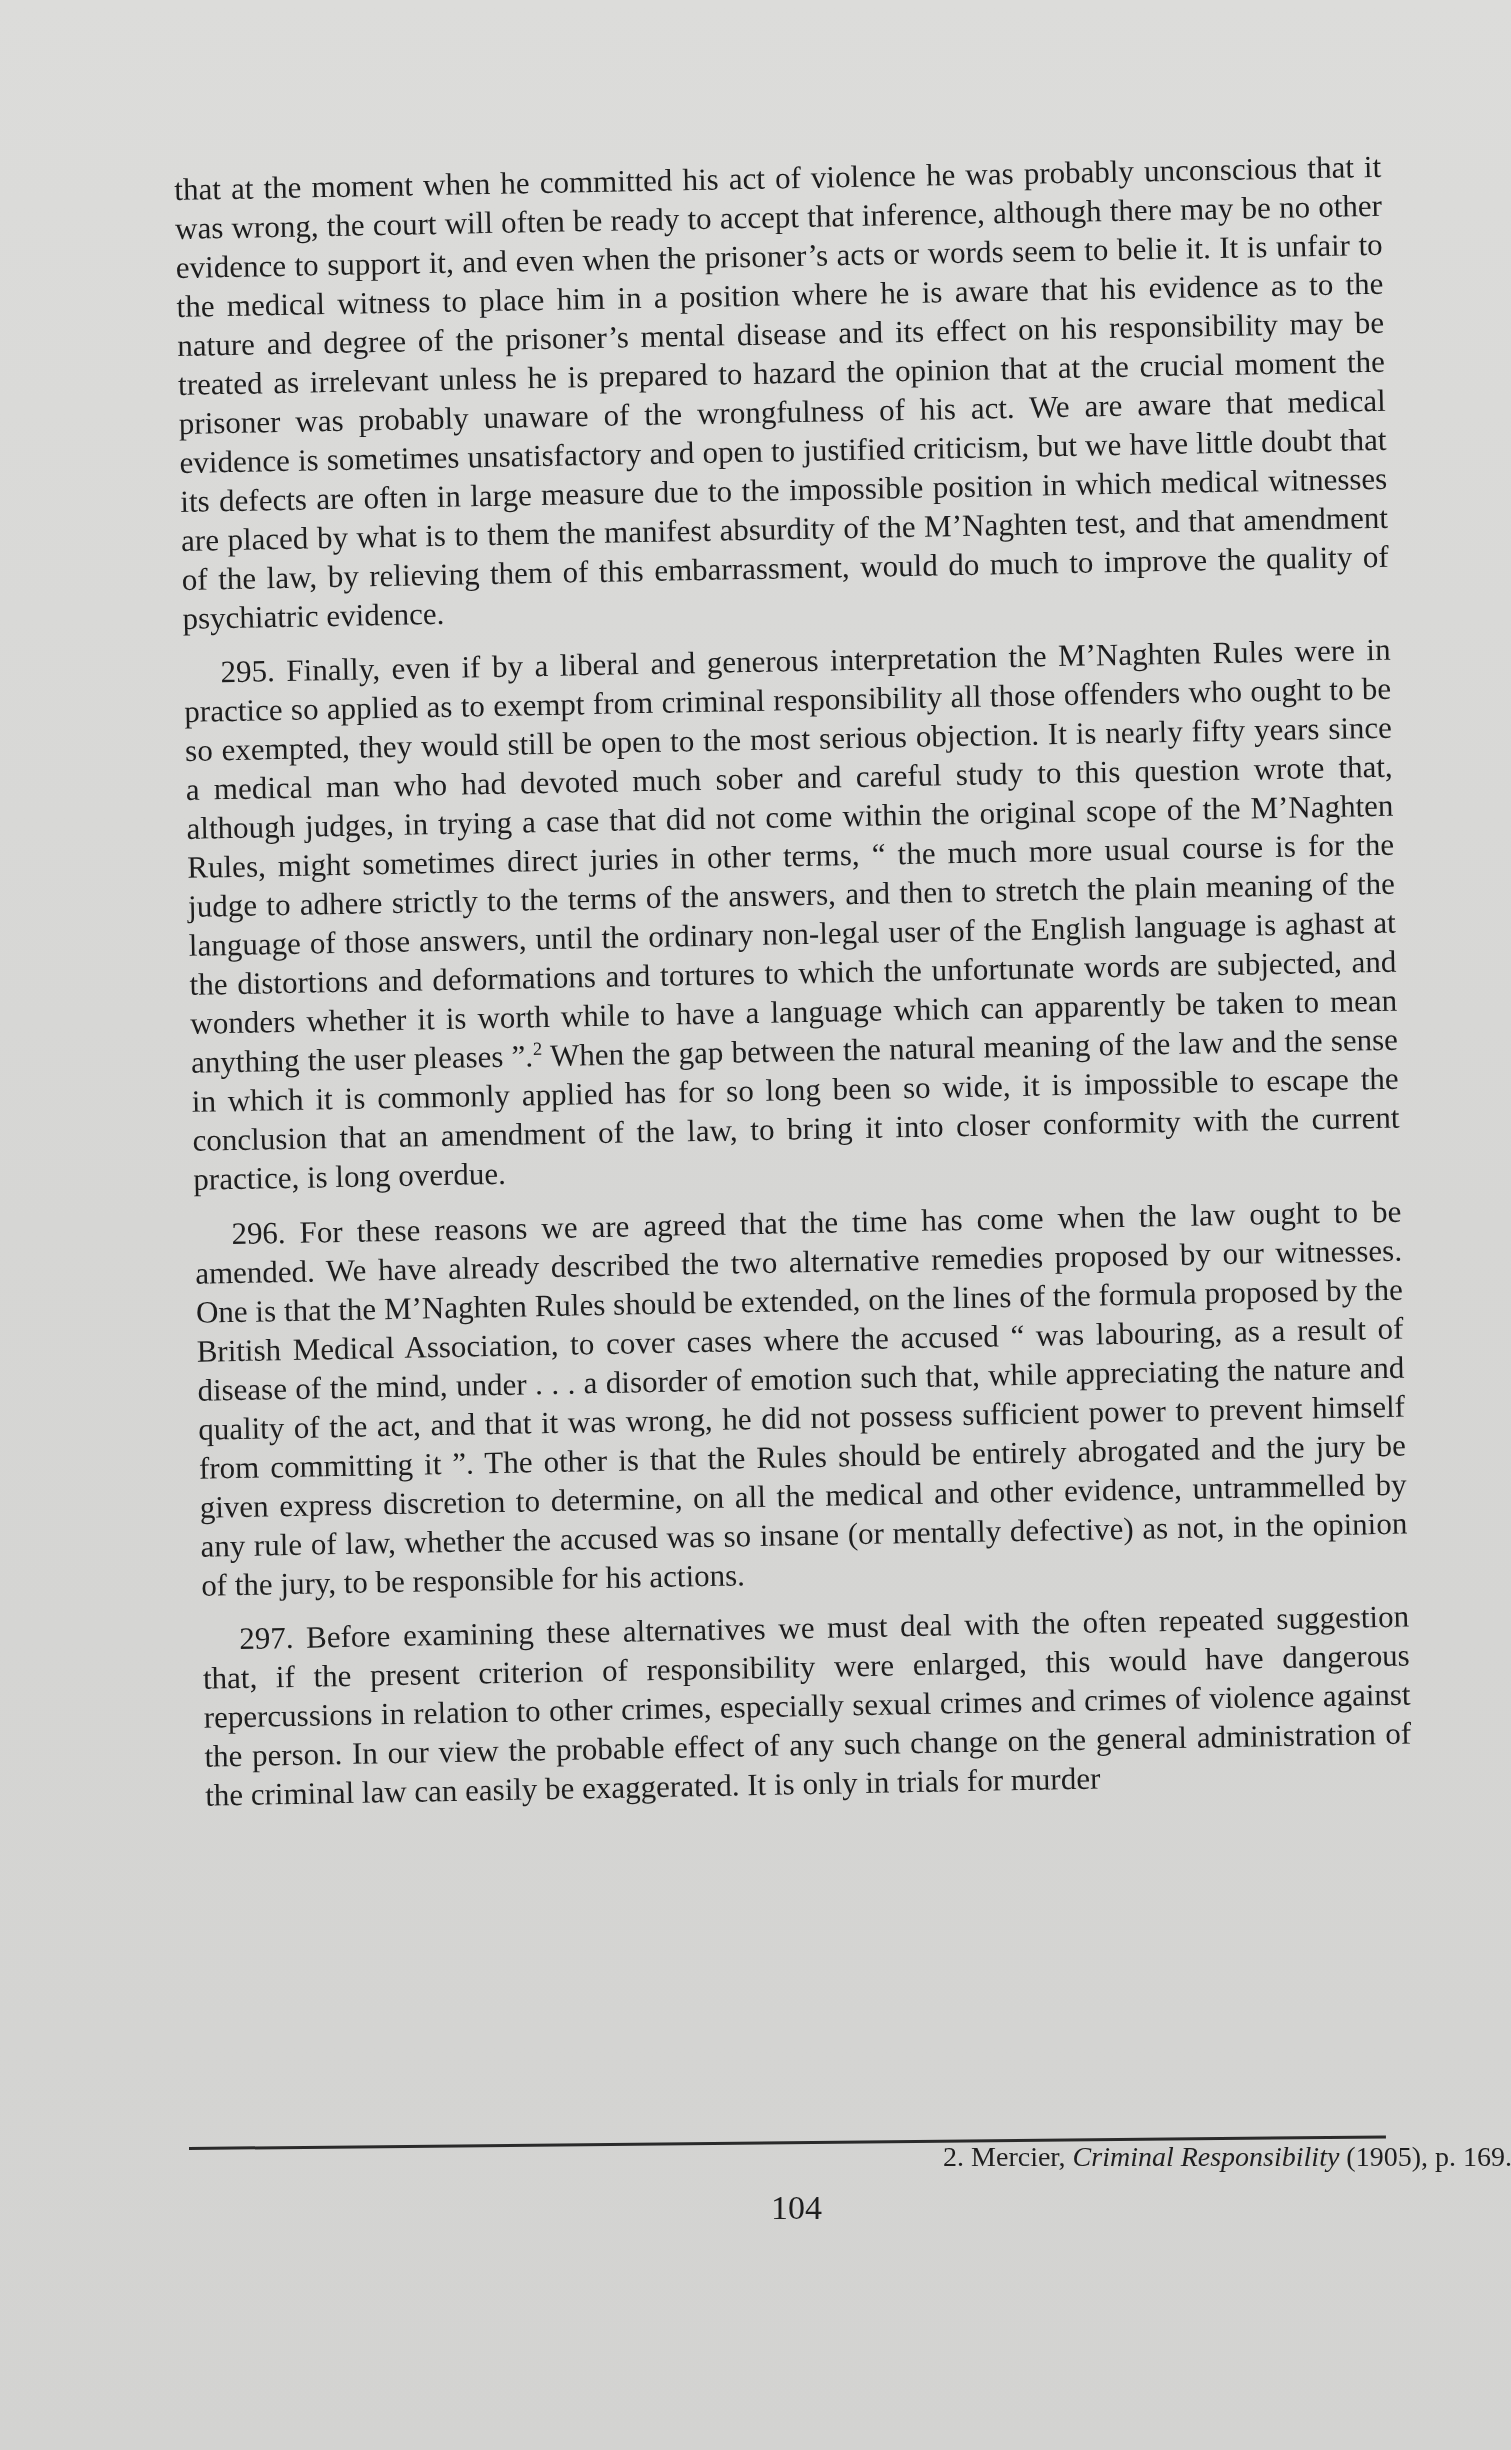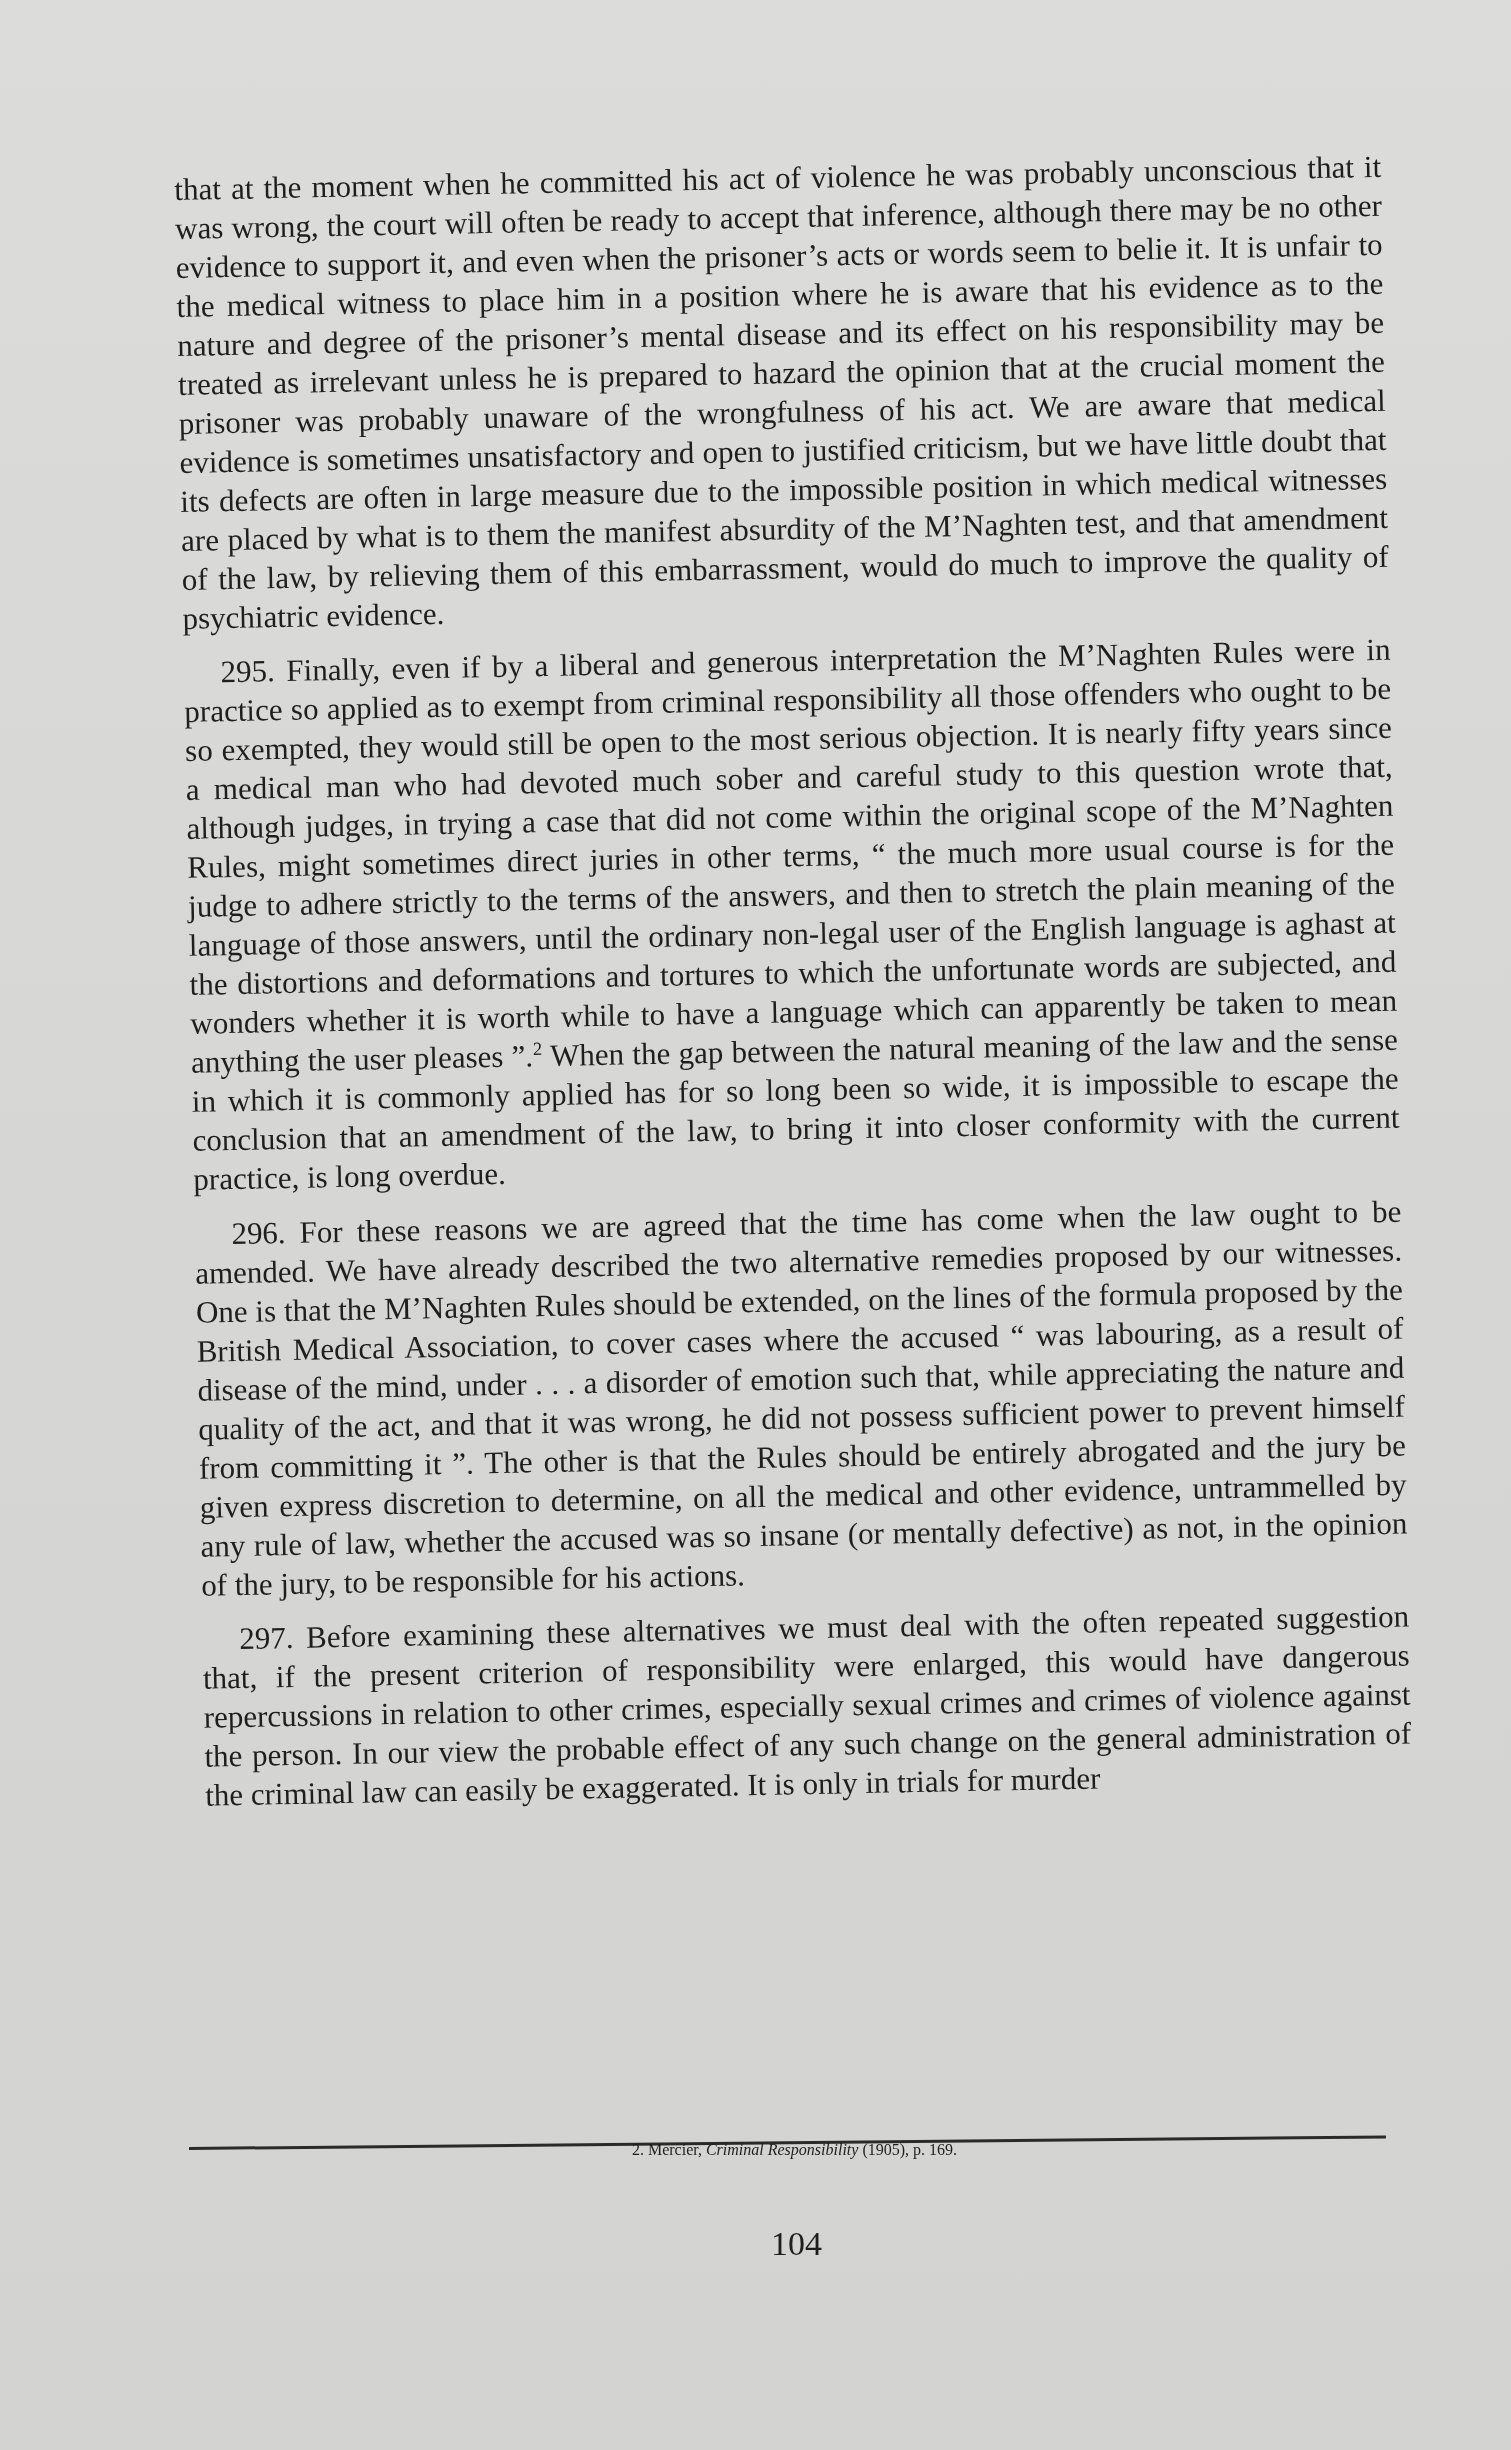--- a/index.html
+++ b/index.html
@@ -21,27 +21,27 @@
   .para {
     font-size: 31px; line-height: 39px; text-align: justify;
     margin: 0 0 15.3px 0;
   }
   .para.indent { text-indent: 37px; }
   .rule {
     position: absolute; left: 189px; top: 2147px; width: 1197px; height: 2.6px;
     background: #2a2a2a; transform: rotate(-0.55deg); transform-origin: left top;
   }
   .footnote {
-    position: absolute; left: 0; right: 0; top: 2141px; text-align: center;
-    font-size: 16px; padding-left: 77px;
+    position: absolute; left: 0; right: 0; top: 2141px; text-align: right;
+    font-size: 28px; padding-left: 77px;
   }
   .footnote i { font-style: italic; }
   .page-number {
     position: absolute; left: 0; right: 0; top: 2189px; text-align: center;
-    font-size: 34px; padding-left: 81px; margin-top: 36px;
+    font-size: 34px; padding-left: 81px;
   }
   sup { font-size: 60%; vertical-align: super; line-height: 0; }
 </style>
 </head>
 <body>
 
 <div class="page">
   <div class="text-block">
     <p class="para">
       <span>that at the moment when he committed his act of violence he was probably unconscious that it was wrong, the court will often be ready to accept that inference, although there may be no other evidence to support it, and even when the prisoner’s acts or words seem to belie it.  It is unfair to the medical witness to place him in a position where he is aware that his evidence as to the nature and degree of the prisoner’s mental disease and its effect on his responsibility may be treated as irrelevant unless he is prepared to hazard the opinion that at the crucial moment the prisoner was probably unaware of the wrongfulness of his act.  We are aware that medical evidence is sometimes unsatisfactory and open to justified criticism, but we have little doubt that its defects are often in large measure due to the impossible position in which medical witnesses are placed by what is to them the manifest absurdity of the M’Naghten test, and that amendment of the law, by relieving them of this embarrassment, would do much to improve the quality of psychiatric evidence.</span>

